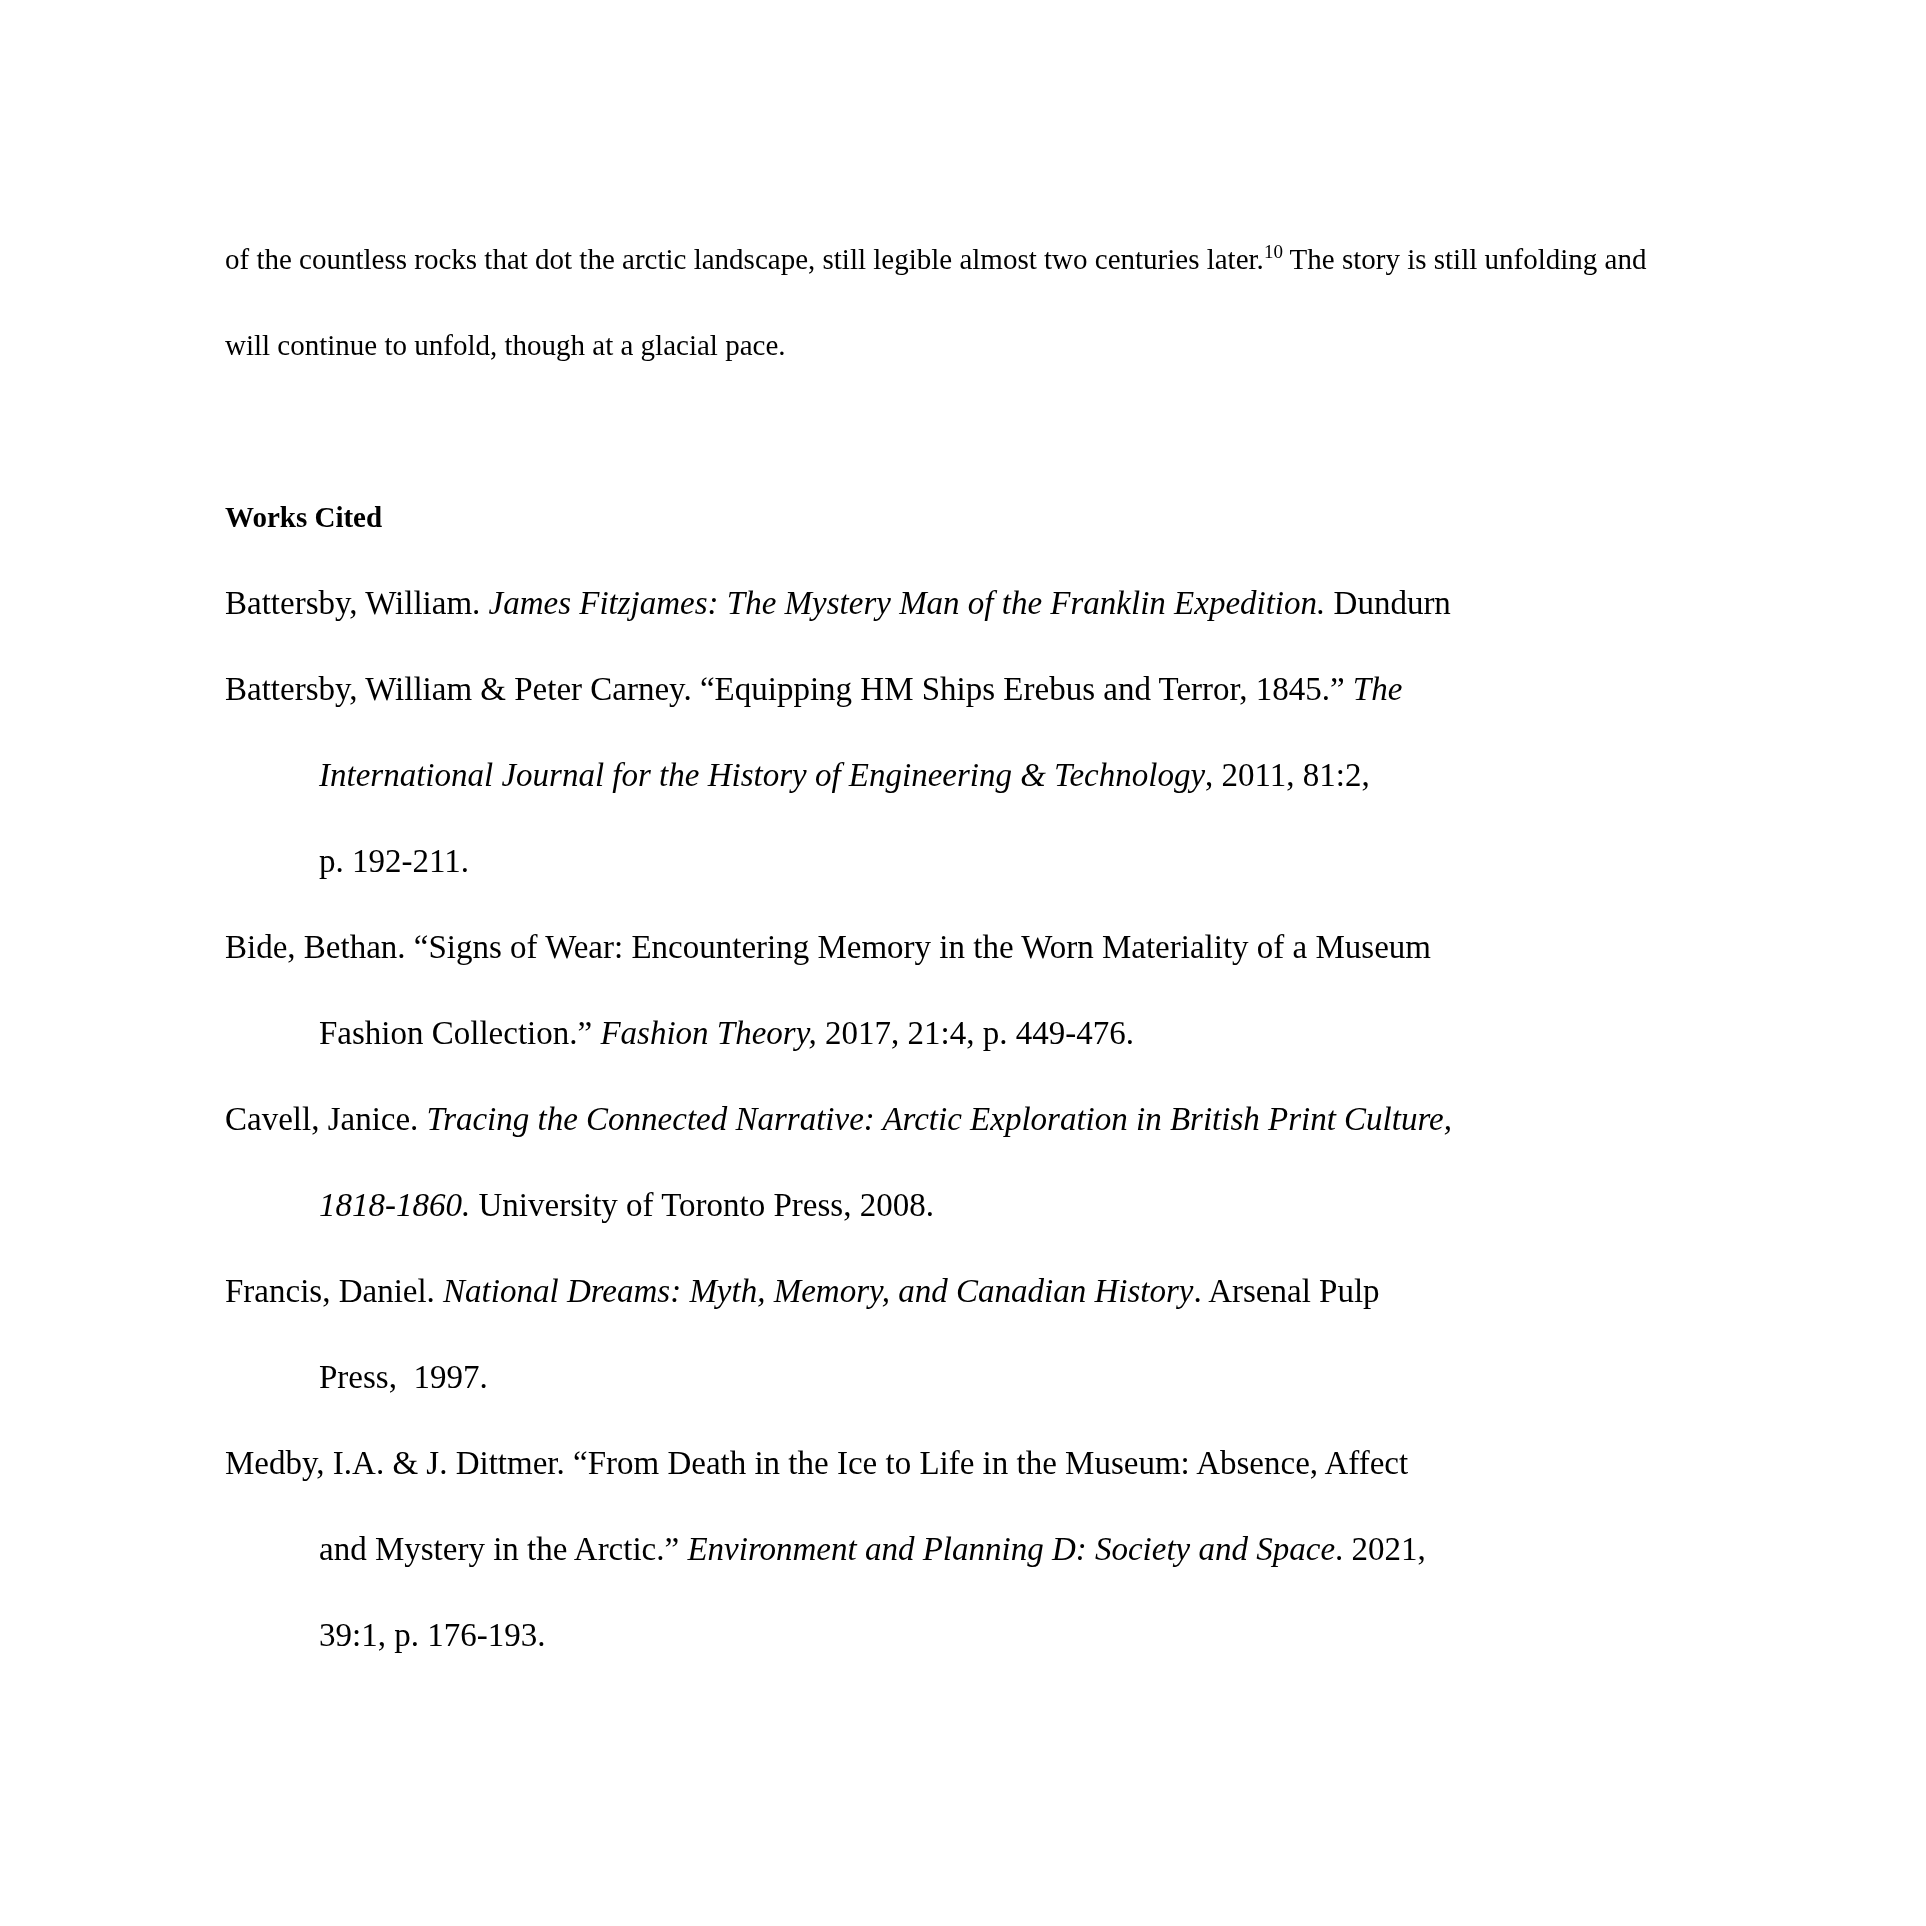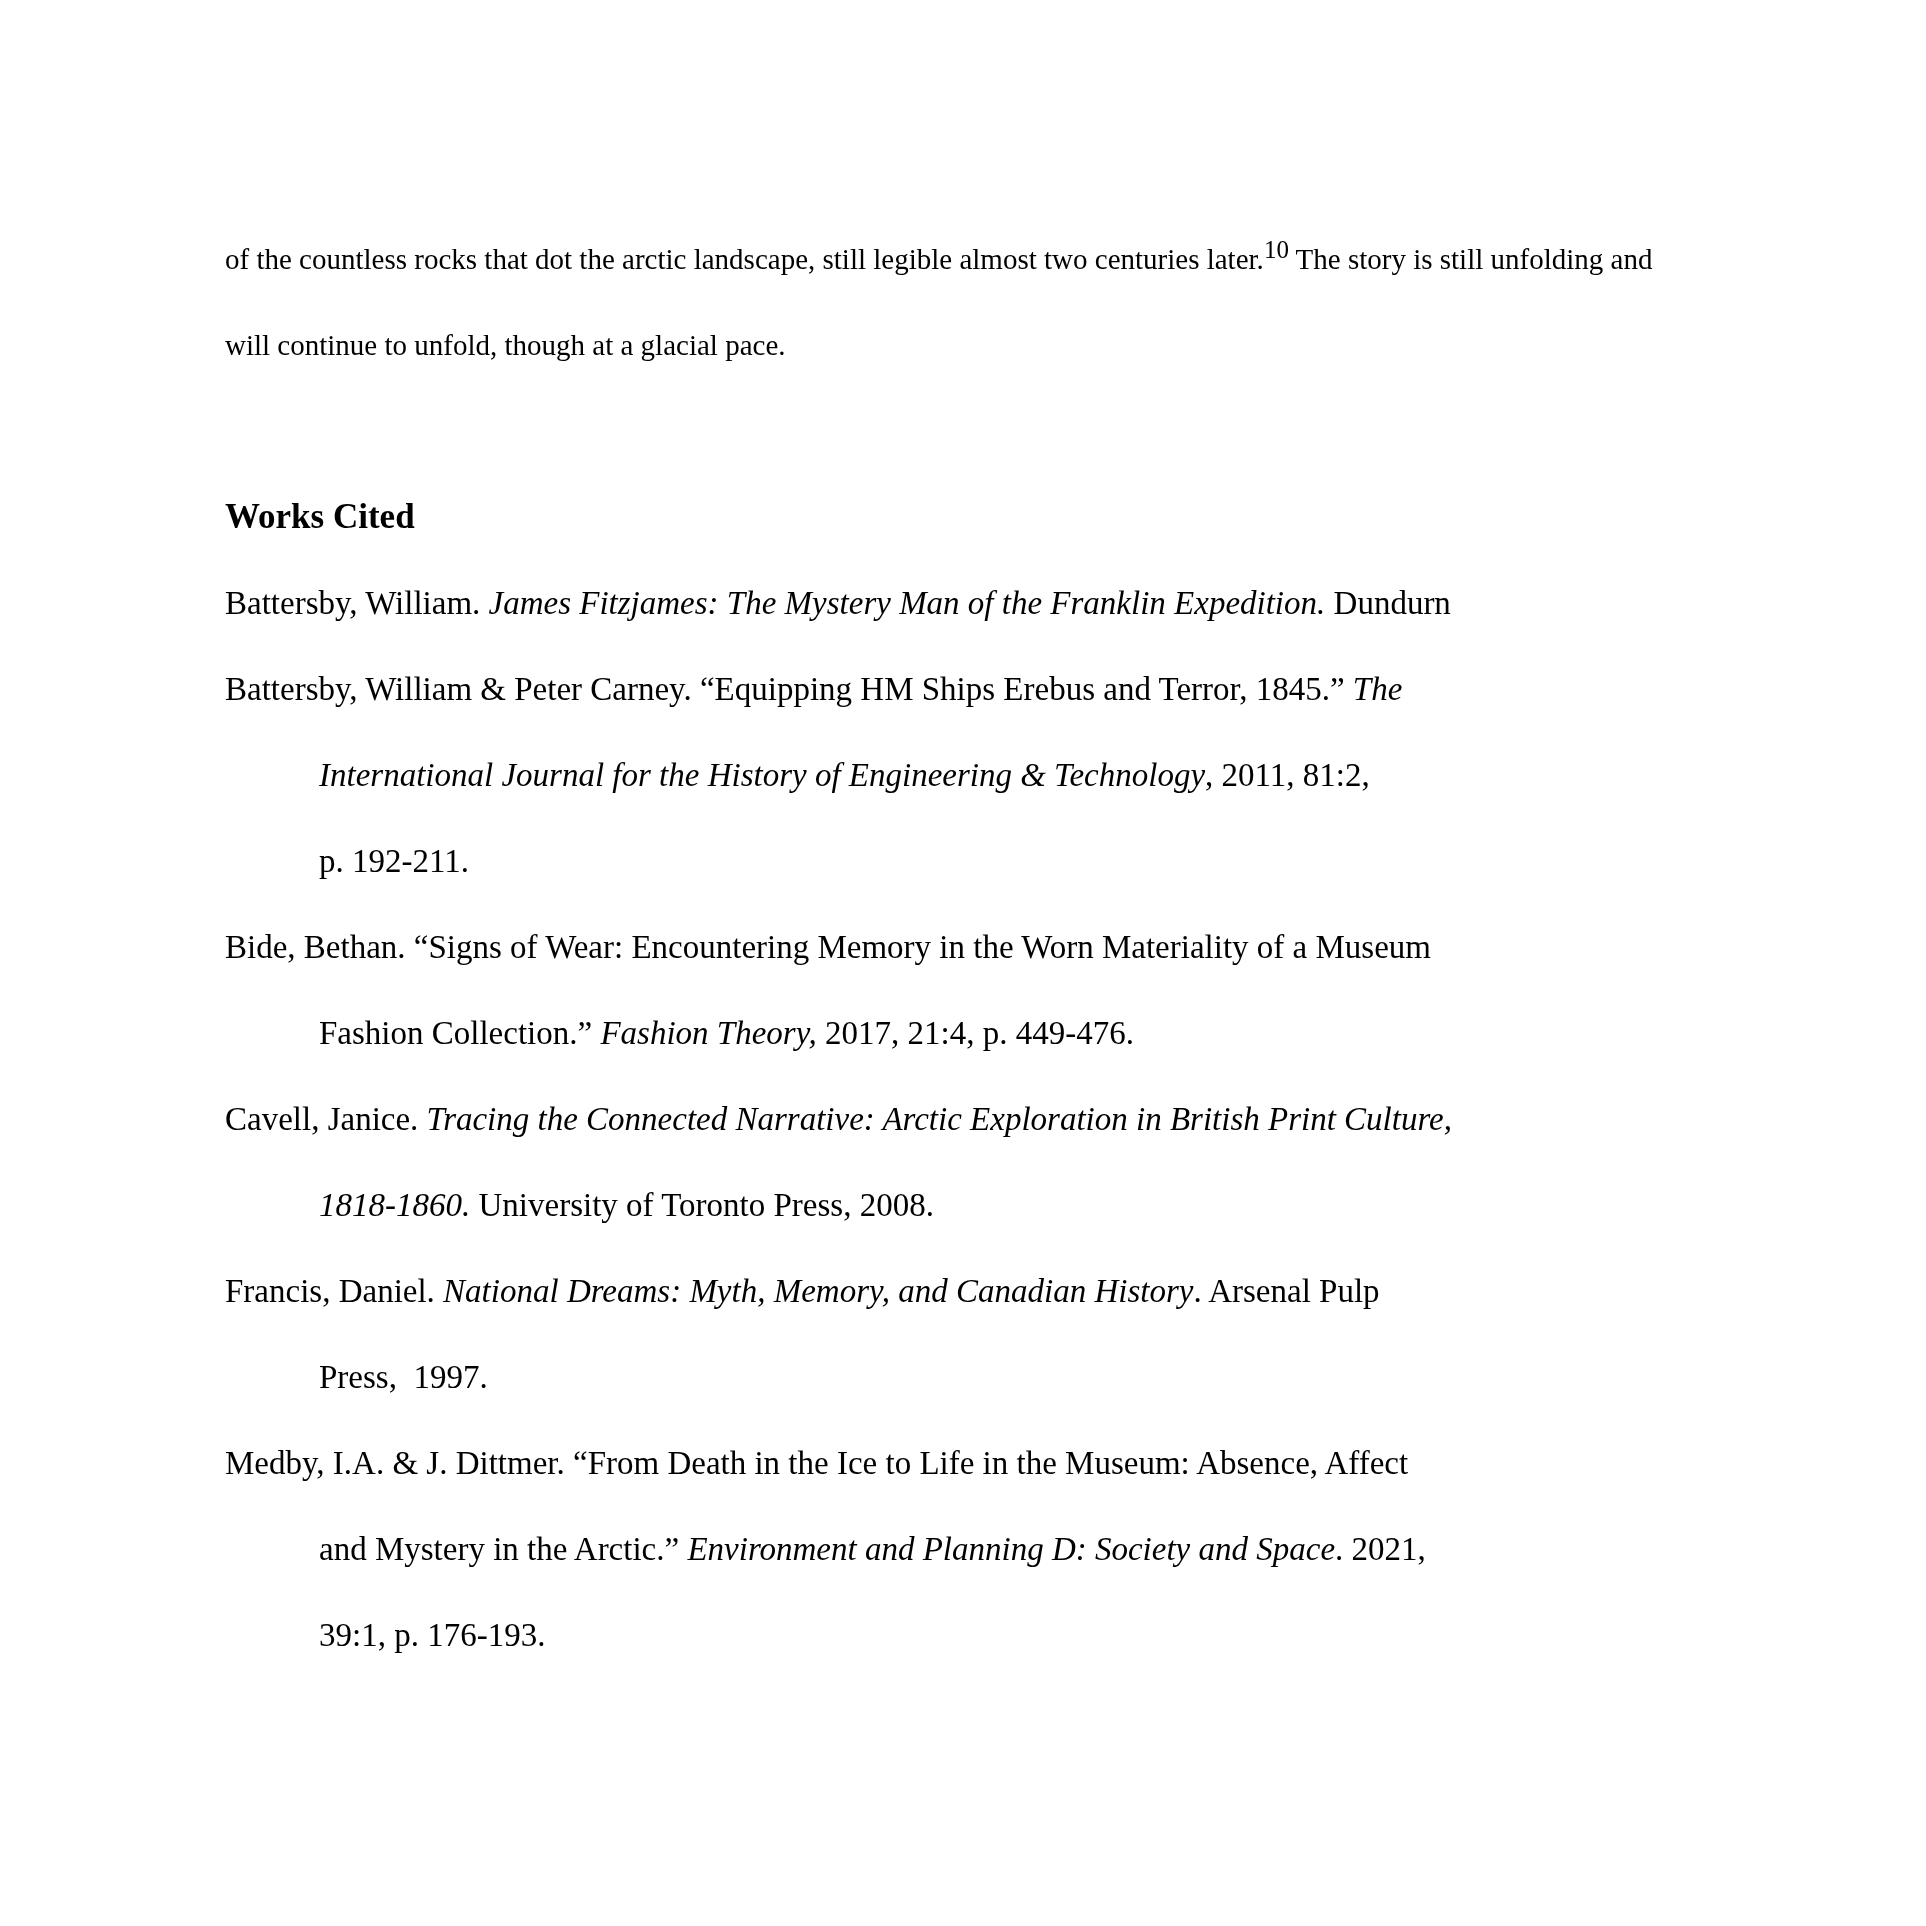--- a/index.html
+++ b/index.html
@@ -34,31 +34,31 @@
   }
 
   .para {
     font-size: 29px;
     line-height: 86px;
     text-align: left;
     margin: 0;
   }
 
   .sup {
-    font-size: 25px;
+    font-size: 19px;
     vertical-align: super;
     line-height: 0;
   }
 
   .spacer-block {
     height: 86px;
   }
 
   .works-cited-heading {
-    font-size: 35px;
+    font-size: 29px;
     line-height: 86px;
     font-weight: bold;
     margin: 0;
   }
 
   
   .entry {
     margin: 0;
   }
   .entry-line {

